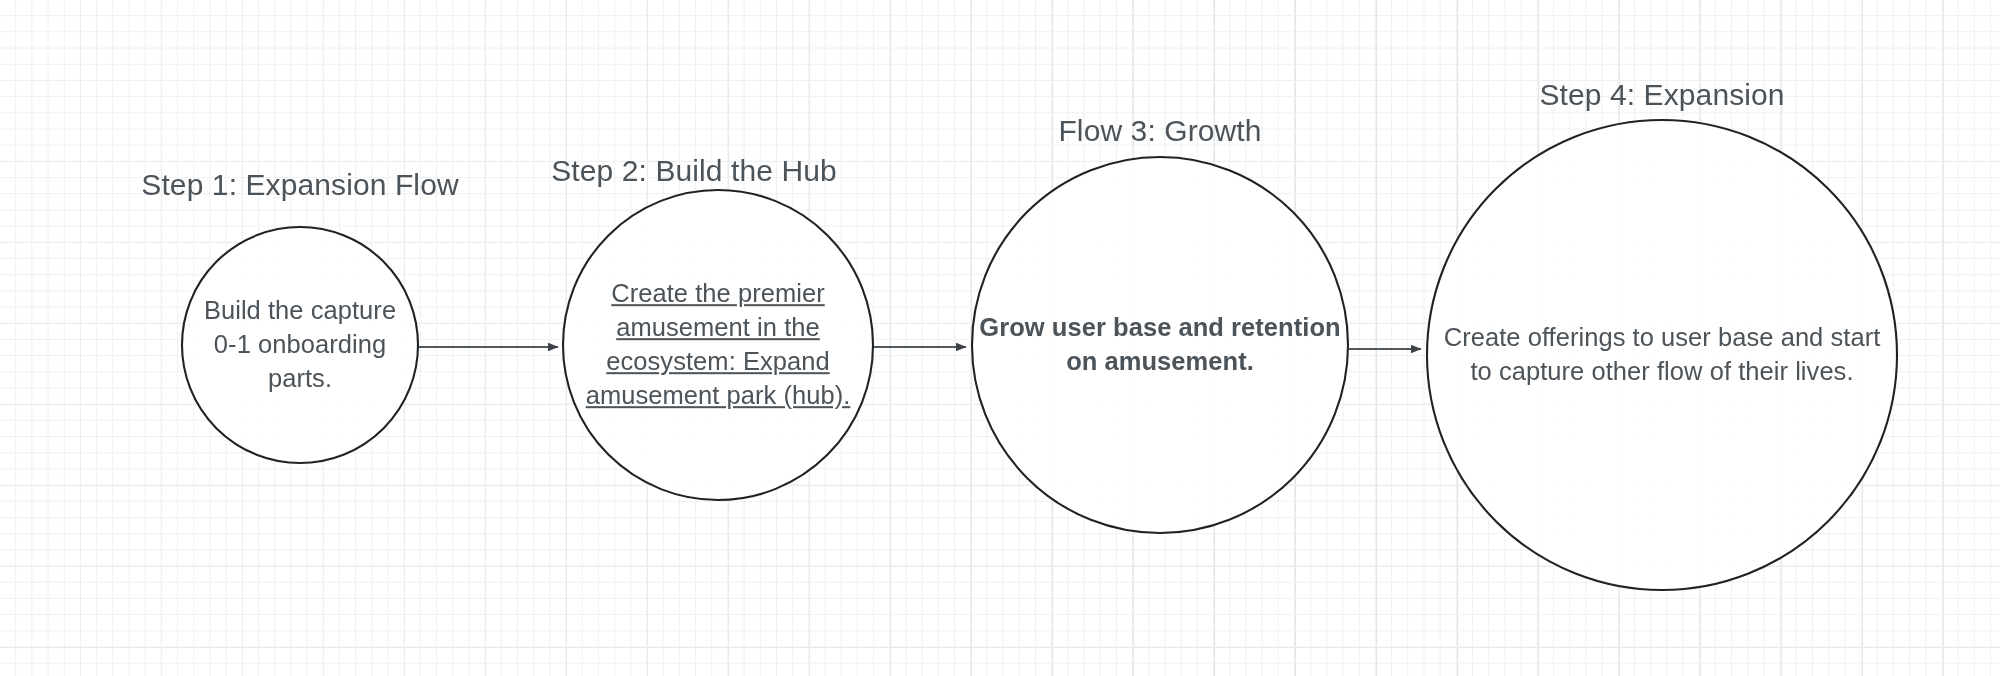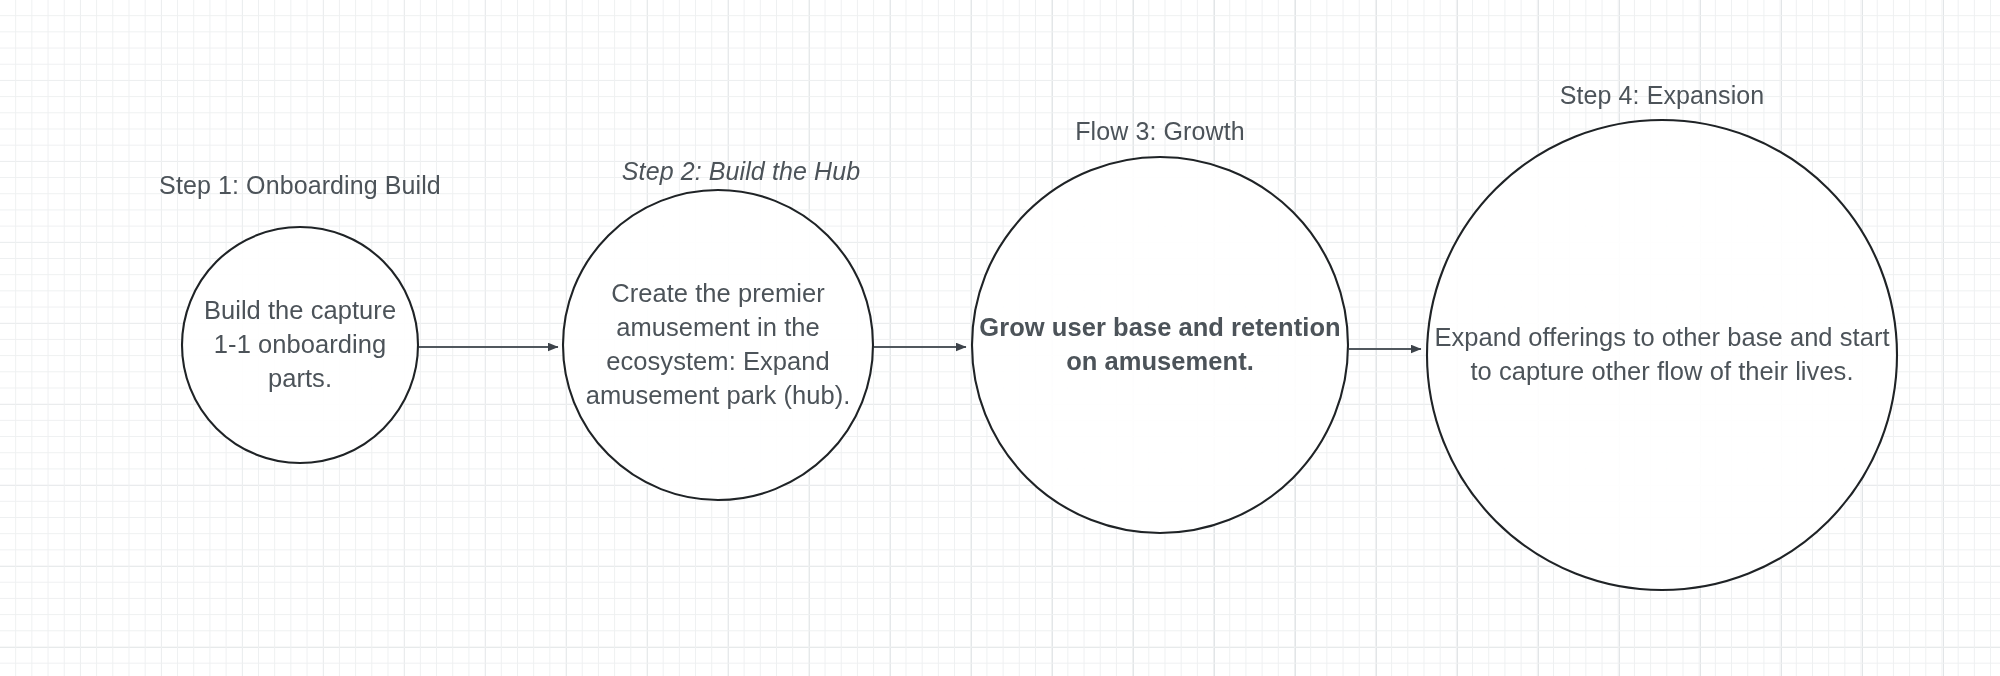--- a/index.html
+++ b/index.html
@@ -45,21 +45,21 @@
     fill: none;
   }
   .edge-head {
     fill: #3d434a;
     stroke: none;
   }
   .node-title {
     position: absolute;
     transform: translate(-50%, -50%);
     white-space: nowrap;
-    font-size: 25px;
+    font-size: 30px;
     color: #4c5359;
     letter-spacing: 0.1px;
     line-height: 1.2;
     text-align: right;
   }
   .node-text {
     position: absolute;
     transform: translate(-50%, -50%);
     text-align: center;
     font-size: 25.5px;
@@ -88,38 +88,38 @@
     </g>
 
     <g>
       <circle class="node-circle" cx="300" cy="345" r="118"></circle>
       <circle class="node-circle" cx="718" cy="345" r="155"></circle>
       <circle class="node-circle" cx="1160" cy="345" r="188"></circle>
       <circle class="node-circle" cx="1662" cy="355" r="235"></circle>
     </g>
   </svg>
 
-  <div class="node-title" style="left:300px; top:185px;">Step 1: Onboarding Build</div>
-  <div class="node-title" style="left:741px; top:171px;font-style:italic;">Step 2: Build the Hub</div>
+  <div class="node-title" style="left:300px; top:185px;">Step 1: Expansion Flow</div>
+  <div class="node-title" style="left:694px; top:171px;">Step 2: Build the Hub</div>
   <div class="node-title" style="left:1160px; top:131px;">Flow 3: Growth</div>
   <div class="node-title" style="left:1662px; top:95px;">Step 4: Expansion</div>
 
   <div class="node-text" style="left:300px; top:345px;">
       <span class="tline">Build the capture</span>
-      <span class="tline">1-1 onboarding</span>
+      <span class="tline">0-1 onboarding</span>
       <span class="tline">parts.</span>
     </div>
-  <div class="node-text" style="left:718px; top:345px;">
+  <div class="node-text" style="left:718px; top:345px;text-decoration:underline;">
       <span class="tline">Create the premier</span>
       <span class="tline">amusement in the</span>
       <span class="tline">ecosystem: Expand</span>
       <span class="tline">amusement park (hub).</span>
     </div>
   <div class="node-text" style="left:1160px; top:345px;font-weight:bold;">
       <span class="tline">Grow user base and retention</span>
       <span class="tline">on amusement.</span>
     </div>
   <div class="node-text" style="left:1662px; top:355px;">
-      <span class="tline">Expand offerings to other base and start</span>
+      <span class="tline">Create offerings to user base and start</span>
       <span class="tline">to capture other flow of their lives.</span>
     </div>
 
 </div>
 
 </body></html>

